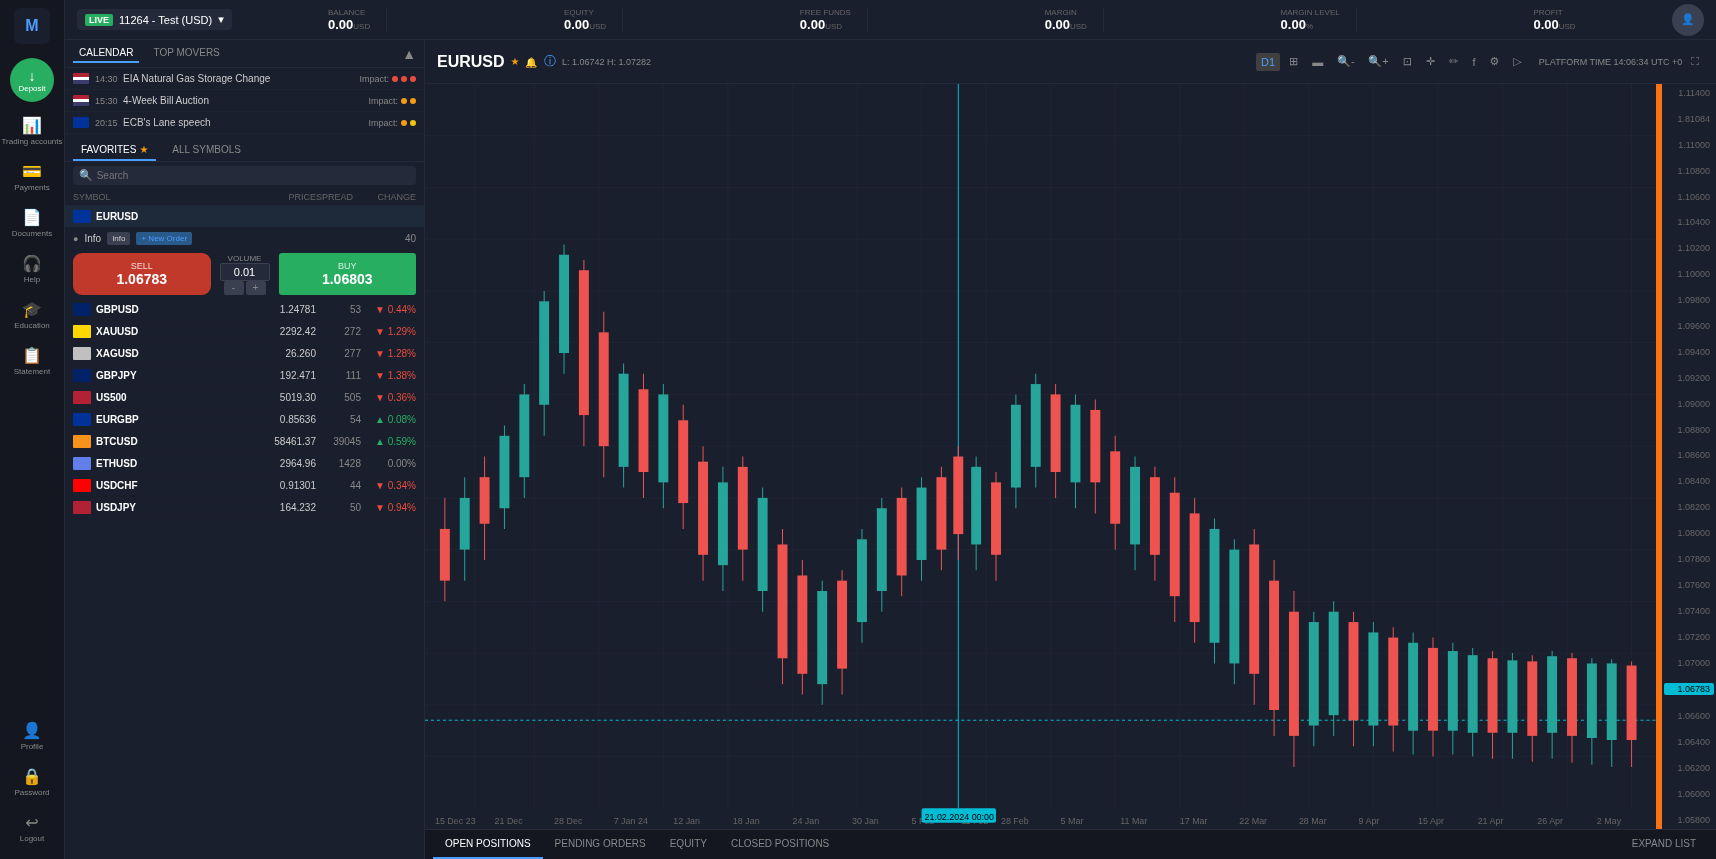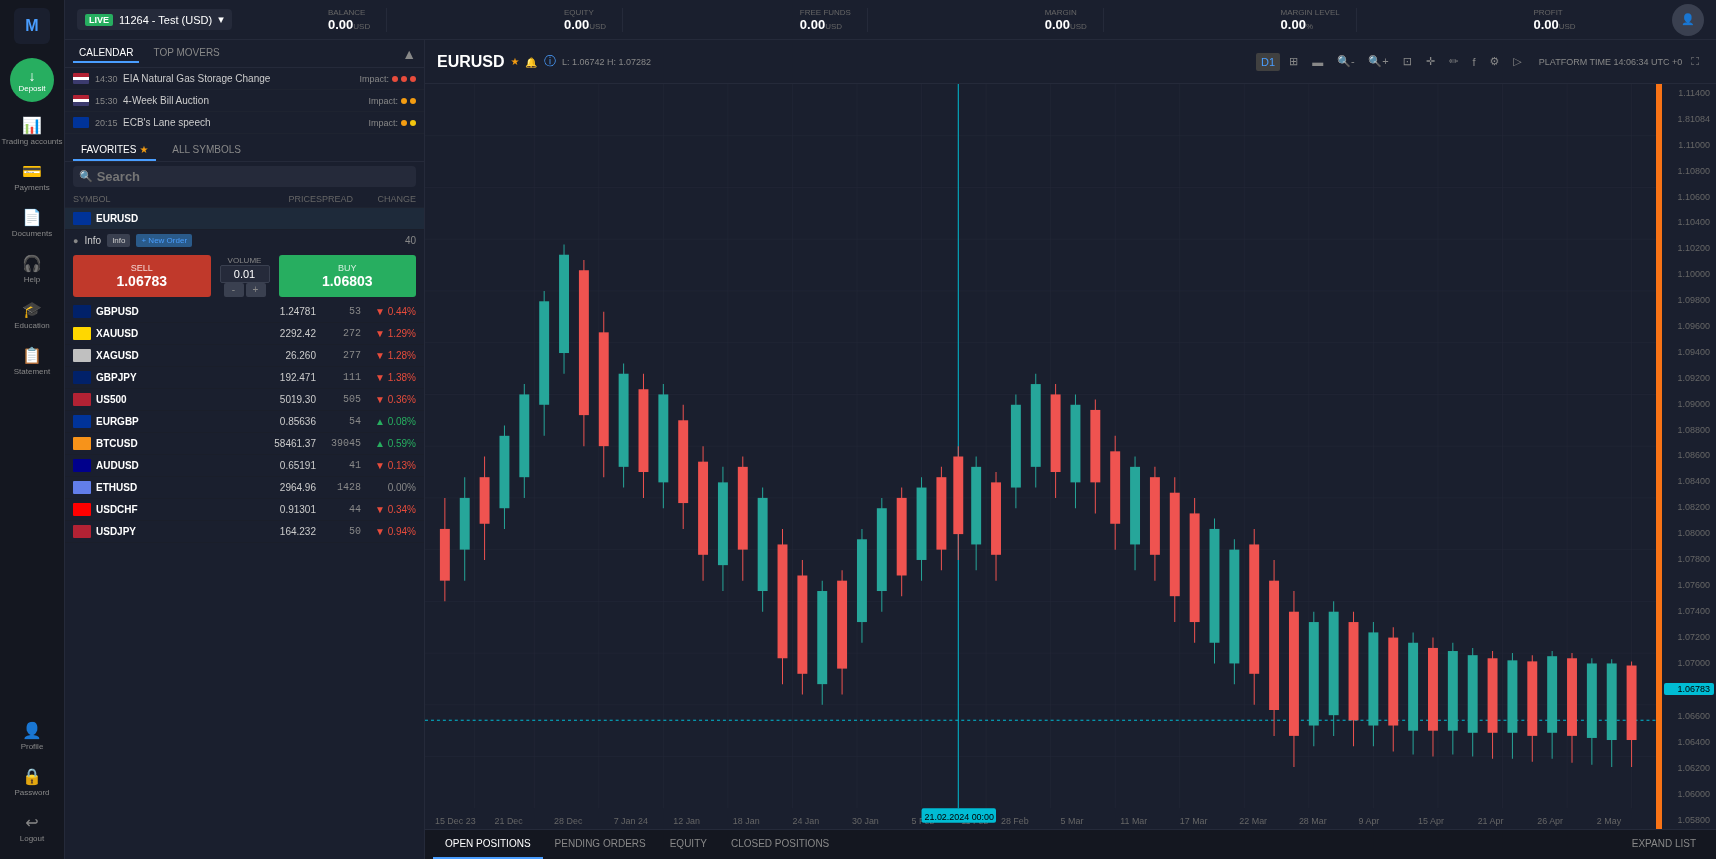--- a/index.html
+++ b/index.html
@@ -136,21 +136,21 @@
       border-bottom: 2px solid transparent; display: flex; align-items: center; gap: 3px;
     }
     .symbol-tab.active { color: #fff; border-bottom-color: #4a9eff; }
     .star { color: #f39c12; font-size: 10px; }
     .search-box {
       display: flex; align-items: center; background: #252a3a;
       border-radius: 4px; padding: 3px 6px; margin: 4px 8px;
     }
     .search-box input {
       background: transparent; border: none; outline: none;
-      color: #ccc; font-size: 13px; width: 100%; font-weight: bold;
+      color: #ccc; font-size: 10px; width: 100%;
     }
     .search-icon { color: #666; font-size: 11px; margin-right: 4px; }
 
     
     .symbol-list-header {
       display: flex; padding: 3px 8px; color: #666; font-size: 9px;
       text-transform: uppercase; border-bottom: 1px solid #1e2330;
     }
     .col-symbol { width: 80px; }
     .col-price { flex: 1; text-align: right; }
@@ -159,40 +159,40 @@
 
     
     .symbol-row {
       display: flex; align-items: center; padding: 4px 8px;
       border-bottom: 1px solid #1a1e2a; cursor: pointer;
     }
     .symbol-row.active { background: #1e2a3a; }
     .symbol-flag { width: 18px; height: 13px; margin-right: 5px; flex-shrink: 0; border-radius: 1px; }
     .symbol-name { width: 60px; color: #fff; font-size: 10px; font-weight: bold; }
     .symbol-price { flex: 1; text-align: right; color: #ccc; font-size: 10px; }
-    .symbol-spread { width: 45px; text-align: right; color: #888; font-size: 10px; font-family: Liberation Mono, monospace; }
+    .symbol-spread { width: 45px; text-align: right; color: #888; font-size: 10px; }
     .symbol-change { width: 55px; text-align: right; font-size: 10px; }
 
     
     .active-symbol-info {
       display: flex; align-items: center; gap: 6px; padding: 4px 8px;
     }
     .info-btn, .new-order-btn {
       font-size: 8px; padding: 2px 5px; border-radius: 2px;
       cursor: pointer; border: none;
     }
     .info-btn { background: #3a4050; color: #ccc; }
     .new-order-btn { background: #2a5a8a; color: #4a9eff; }
 
     
     .trade-buttons {
       display: flex; align-items: center; padding: 4px 8px; gap: 4px;
     }
     .sell-btn {
-      flex: 1; background: #c0392b; border: none; border-radius: 3px;
+      flex: 1; background: #c0392b; border: none; border-radius: 9px;
       padding: 8px 0; cursor: pointer; color: #fff;
     }
     .sell-btn .btn-label { font-size: 9px; opacity: 0.8; }
     .sell-btn .btn-price { font-size: 14px; font-weight: bold; }
     .volume-control {
       display: flex; flex-direction: column; align-items: center;
       width: 60px;
     }
     .volume-label { font-size: 8px; color: #888; }
     .volume-input {
@@ -514,27 +514,20 @@
     <span class="symbol-price">0.85636</span>
     <span class="symbol-spread">54</span>
     <span class="symbol-change" style="color:#27ae60">▲ 0.08%</span>
   </div>
           <div class="symbol-row">
     <div style="width:18px;height:13px;background:#F7931A;border-radius:1px;margin-right:5px;flex-shrink:0;"></div>
     <span class="symbol-name">BTCUSD</span>
     <span class="symbol-price">58461.37</span>
     <span class="symbol-spread">39045</span>
     <span class="symbol-change" style="color:#27ae60">▲ 0.59%</span>
-  </div>
-          <div class="symbol-row">
-    <div style="width:18px;height:13px;background:#00008B;border-radius:1px;margin-right:5px;flex-shrink:0;"></div>
-    <span class="symbol-name">AUDUSD</span>
-    <span class="symbol-price">0.65191</span>
-    <span class="symbol-spread">41</span>
-    <span class="symbol-change" style="color:#e74c3c">▼ 0.13%</span>
   </div>
           <div class="symbol-row">
     <div style="width:18px;height:13px;background:#627EEA;border-radius:1px;margin-right:5px;flex-shrink:0;"></div>
     <span class="symbol-name">ETHUSD</span>
     <span class="symbol-price">2964.96</span>
     <span class="symbol-spread">1428</span>
     <span class="symbol-change" style="color:#888"> 0.00%</span>
   </div>
           <div class="symbol-row">
     <div style="width:18px;height:13px;background:#FF0000;border-radius:1px;margin-right:5px;flex-shrink:0;"></div>

